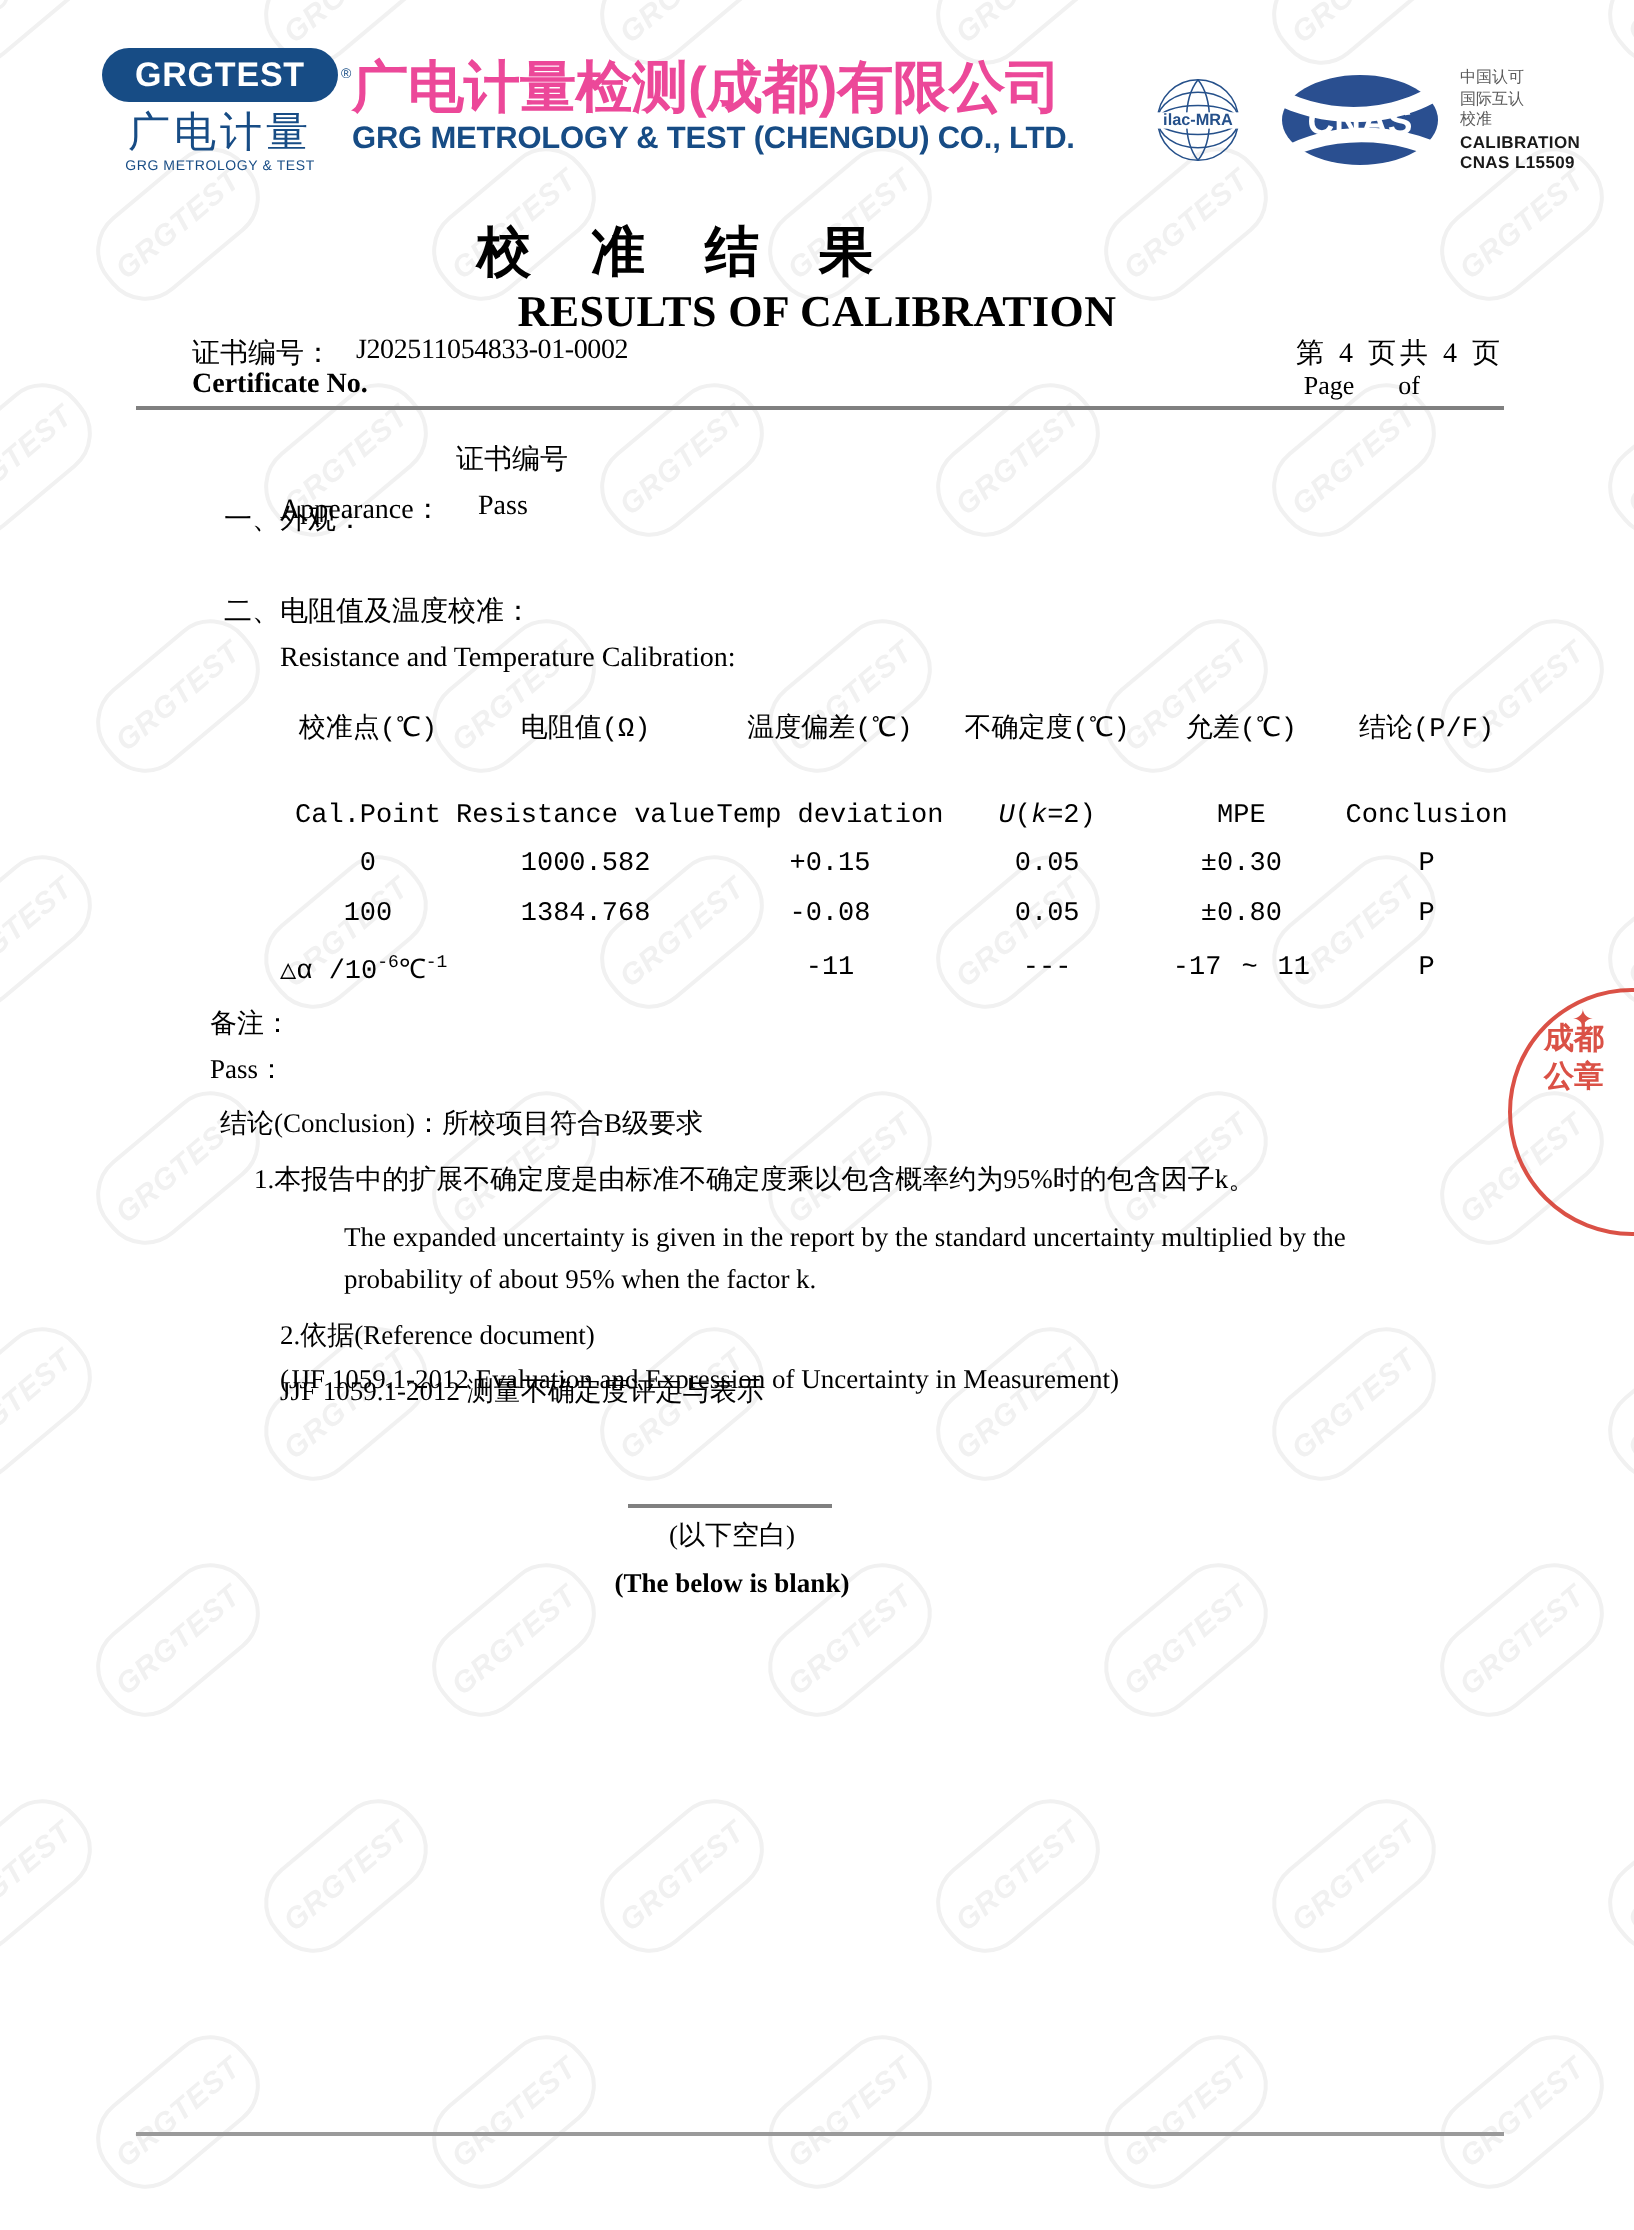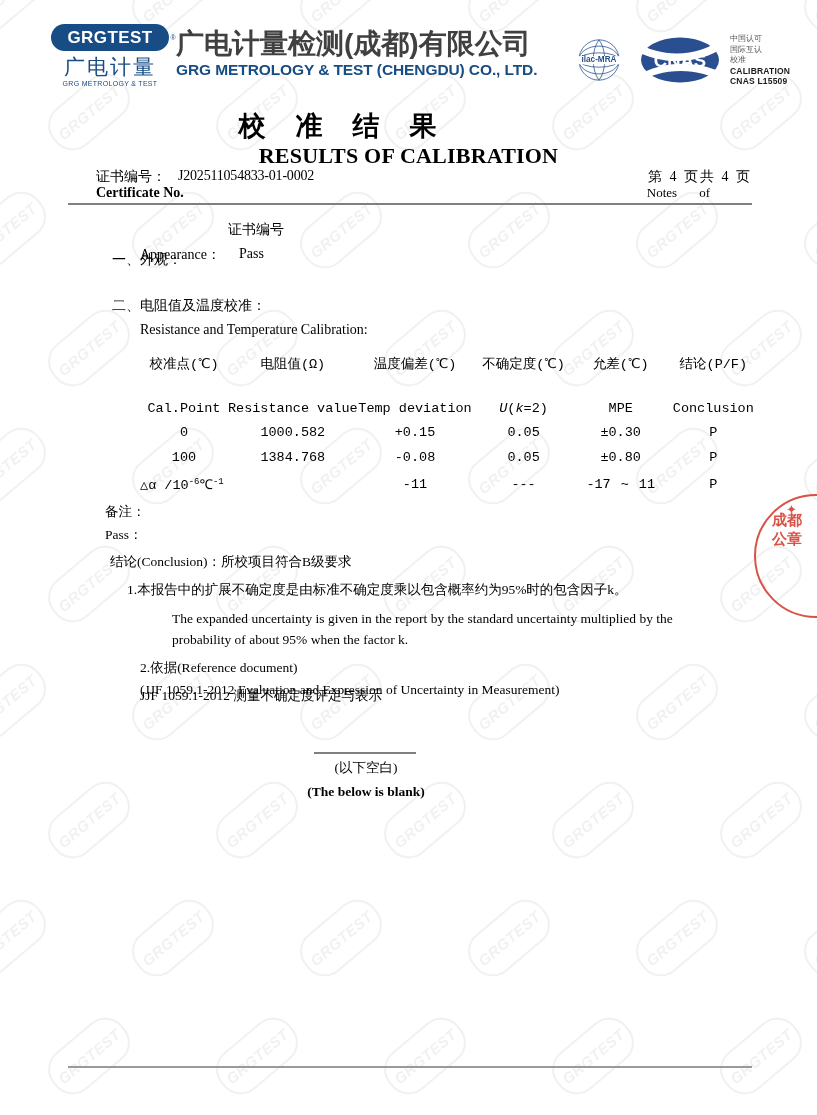--- a/index.html
+++ b/index.html
@@ -107,21 +107,21 @@
   #company-block {
     position: absolute;
     left: 176px;
     top: 28px;
     width: 380px;
   }
   #company-cn {
     font-family: "Liberation Sans", sans-serif;
     font-weight: bold;
     font-size: 28px;
-    color: #404040;
+    color: #ec4899;
     line-height: 32px;
     letter-spacing: 0px;
     white-space: nowrap;
   }
   #company-en {
     font-family: "Liberation Sans", sans-serif;
     font-weight: bold;
     font-size: 15.5px;
     color: #174C85;
     line-height: 20px;
@@ -508,21 +508,21 @@
 
   <div id="title-cn">校准结果</div>
   <div id="title-en">RESULTS OF CALIBRATION</div>
 
   <div id="cert-row">
     <div id="cert-label-cn">证书编号：</div>
     <div id="cert-value">J202511054833-01-0002</div>
     <div id="cert-label-en">Certificate No.</div>
     <div id="page-cn">第 4 页共 4 页</div>
     <div id="page-en">
-      <span>Notes</span><span class="of">of</span>
+      <span>Page</span><span class="of">of</span>
     </div>
   </div>
   <div id="header-rule"></div>
 
   <div class="sec-title" id="appearance-cn">一、外观：</div>
   <div id="appearance-val-cn">证书编号</div>
   <div class="sec-sub" id="appearance-en">Appearance：</div>
   <div id="appearance-val-en">Pass</div>
 
   <div class="sec-title" id="resist-cn">二、电阻值及温度校准：</div>

